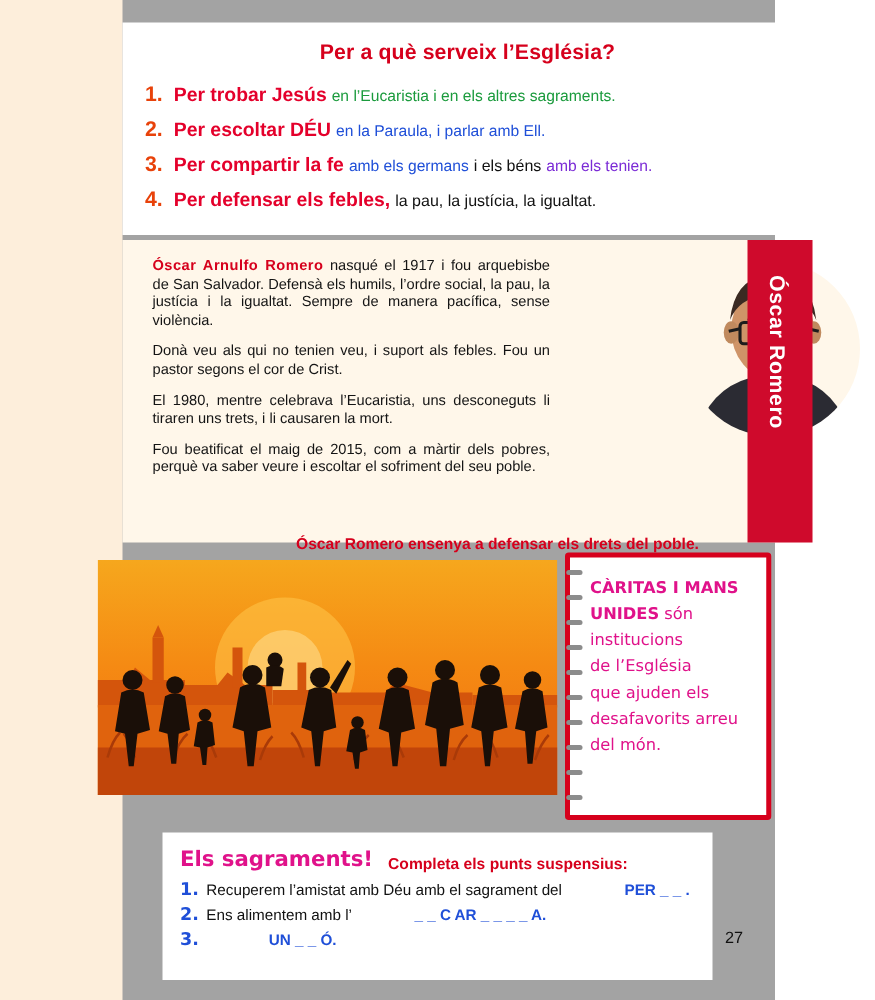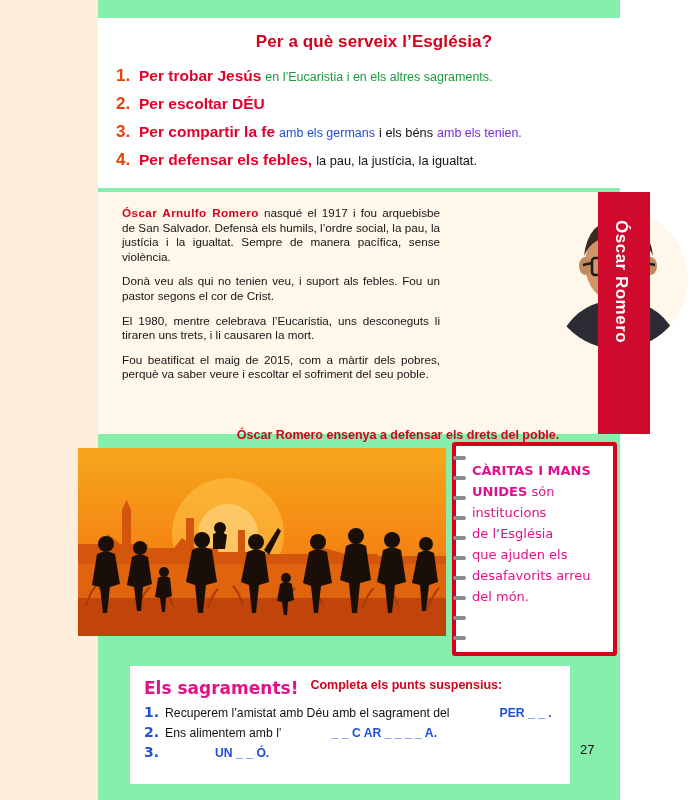--- a/index.html
+++ b/index.html
@@ -6,21 +6,21 @@
   html, body { margin:0; padding:0; }
   body {
     width:700px; height:800px;
     font-family:"Liberation Sans", sans-serif;
     background:#ffffff;
     overflow:hidden;
   }
   .page {
     position:relative;
     width:620px; height:800px;
-    background:#86efac;
+    background:#a3a3a3;
   }
   
   .page:before{
     content:"";
     position:absolute; left:0; top:0; width:98px; height:800px;
     background:#fdeedb;
   }
 
   
   .top-panel{
@@ -129,21 +129,21 @@
     font-family:"DejaVu Sans", sans-serif;
   }
   .note-text b{ font-weight:bold; }
 
   
   .sacr{
     position:absolute; left:130px; top:666px; width:440px; height:118px;
     background:#ffffff;
   }
   .sacr-head{
-    display:flex; align-items:flex-start; padding:12px 0 0 14px;
+    display:flex; align-items:flex-end; padding:12px 0 0 14px;
   }
   .sacr-title{
     color:#e0128a; font-size:17px; font-weight:bold;
     font-family:"DejaVu Sans", sans-serif;
   }
   .sacr-sub{
     color:#d6001c; font-size:12.5px; font-weight:bold; margin-left:12px;
   }
   .sacr-list{ margin:6px 0 0 14px; }
   .sacr-row{
@@ -173,20 +173,21 @@
 
       <div class="list-row">
         <span class="num">1.</span>
         <span class="seg-red">Per trobar Jesús</span>
         <span class="seg-green">en l’Eucaristia i en els altres sagraments.</span>
       </div>
 
       <div class="list-row">
         <span class="num">2.</span>
         <span class="seg-red">Per escoltar DÉU</span>
+        <span class="seg-blue">en la Paraula, i parlar amb Ell.</span>
       </div>
 
       <div class="list-row">
         <span class="num">3.</span>
         <span class="seg-red">Per compartir la fe</span>
         <span class="seg-blue">amb els germans</span>
         <span class="seg-dark">i els béns</span>
         <span class="seg-purple">amb els tenien.</span>
       </div>
 

